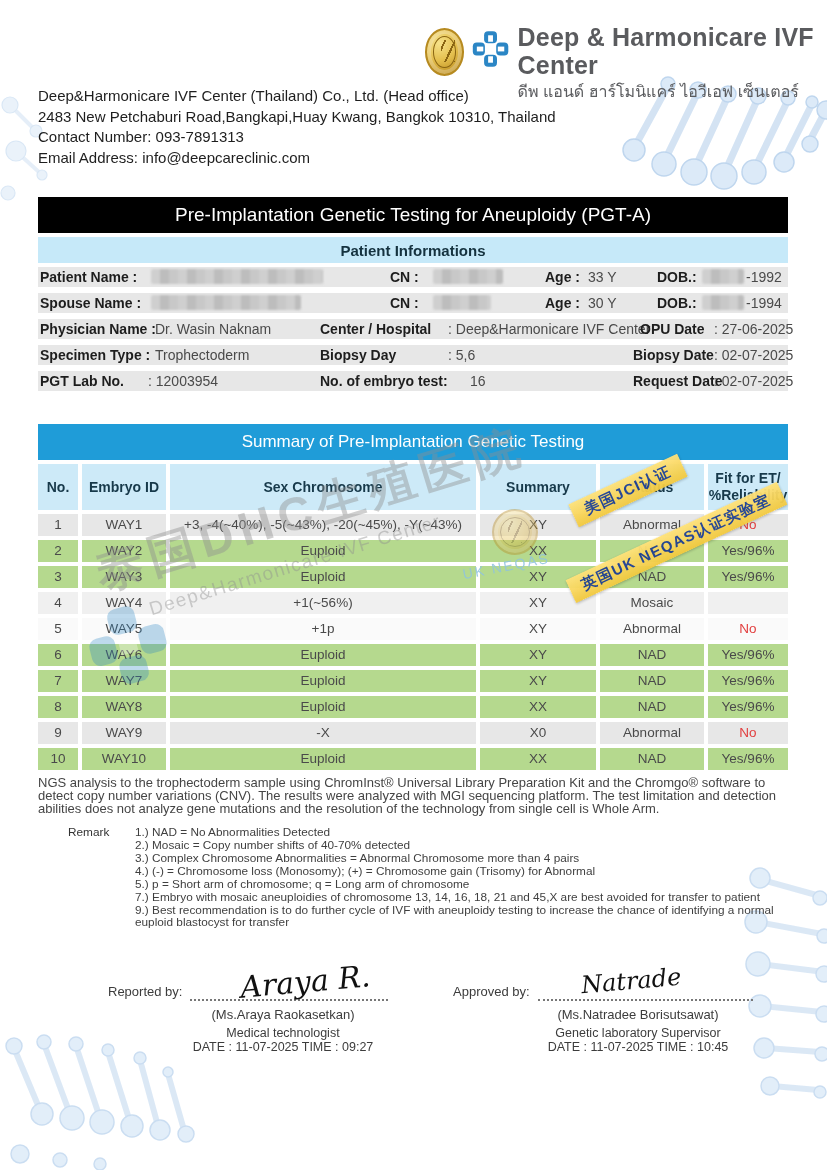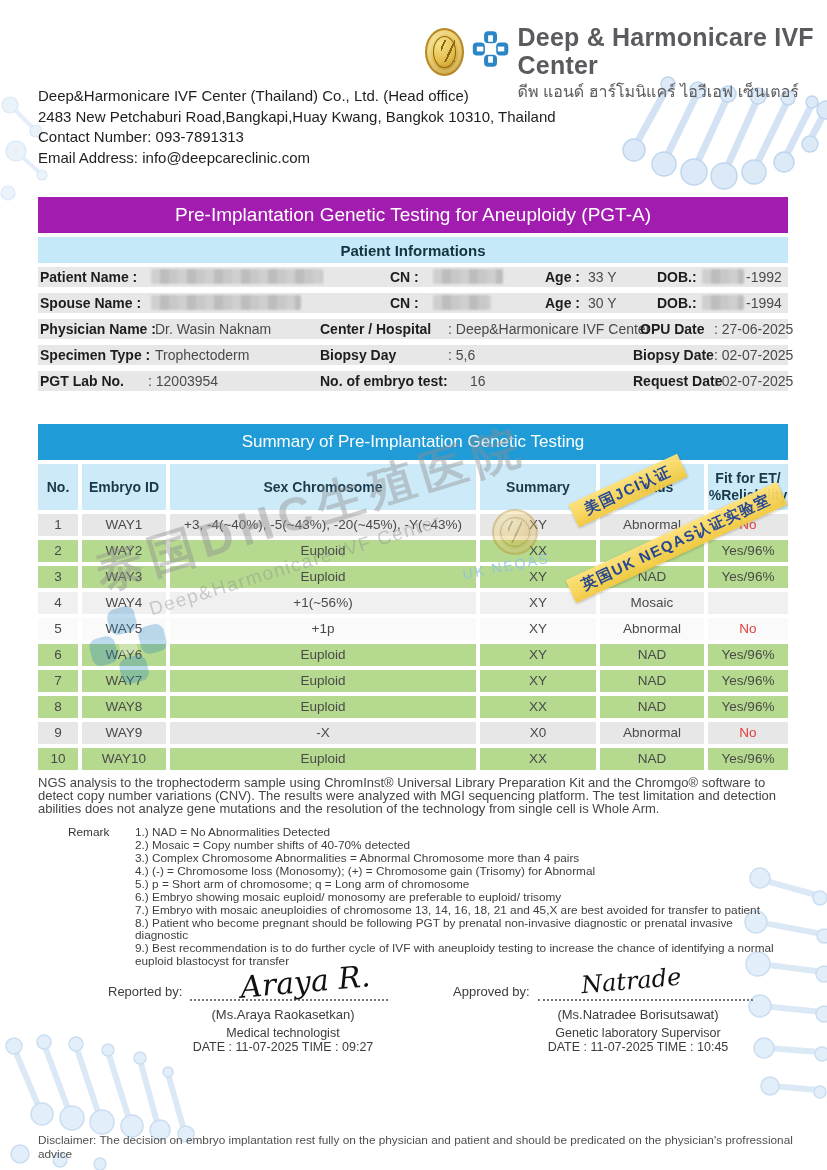--- a/index.html
+++ b/index.html
@@ -21,21 +21,21 @@
   .brand-text{line-height:1.1;}
   .brand-en{font-size:25px;font-weight:700;color:#5a5b5e;letter-spacing:.2px;}
   .brand-th{font-size:16px;color:#5a5b5e;margin-top:4px;}
 
   
   .addr{position:absolute;left:38px;top:86px;font-size:15px;color:#1e1e1e;line-height:19.5px;font-weight:400;}
   .addr div{margin-bottom:1px;}
 
   
   .bar{position:absolute;left:38px;width:750px;display:flex;align-items:center;justify-content:center;}
-  .bar-main{top:197px;height:36px;background:#a21caf;color:#fff;font-size:19px;font-weight:500;}
+  .bar-main{top:197px;height:36px;background:#000000;color:#fff;font-size:19px;font-weight:500;}
   .bar-sub{top:237px;height:26px;background:#c6e9f9;color:#15323f;font-size:15px;font-weight:700;}
   .bar-sum{top:424px;height:36px;background:#1f9cd8;color:#fff;font-size:17px;font-weight:500;}
 
   
   .info{position:absolute;left:38px;top:267px;width:750px;}
   .irow{position:relative;height:20px;background:#e7e7e7;margin-bottom:6px;font-size:14px;}
   .irow span{position:absolute;top:0;line-height:20px;white-space:nowrap;}
   .lb{font-weight:700;color:#1d1d1d;}
   .vl{font-weight:400;color:#4a4a4a;}
   .blur{display:inline-block;height:15px;top:2px!important;border-radius:2px;
@@ -381,23 +381,21 @@
     <div class="ngsnote">NGS analysis to the trophectoderm sample using ChromInst® Universal Library Preparation Kit and the Chromgo® software to detect copy number variations (CNV). The results were analyzed with MGI sequencing platform. The test limitation and detection abilities does not analyze gene mutations and the resolution of the technology from single cell is Whole Arm.</div>
 
     <div class="remark">
       <div class="remark-label">Remark</div>
       <div class="remark-items">
         <div>1.) NAD = No Abnormalities Detected</div>
         <div>2.) Mosaic = Copy number shifts of 40-70% detected</div>
         <div>3.) Complex Chromosome Abnormalities = Abnormal Chromosome more than 4 pairs</div>
         <div>4.) (-) = Chromosome loss (Monosomy); (+) = Chromosome gain (Trisomy) for Abnormal</div>
         <div>5.) p = Short arm of chromosome; q = Long arm of chromosome</div>
-        <div>6.) Embryo showing mosaic euploid/ monosomy are preferable to euploid/ trisomy</div>
         <div>7.) Embryo with mosaic aneuploidies of chromosome 13, 14, 16, 18, 21 and 45,X are best avoided for transfer to patient</div>
-        <div>8.) Patient who become pregnant should be following PGT by prenatal non-invasive diagnostic or prenatal invasive diagnostic</div>
         <div>9.) Best recommendation is to do further cycle of IVF with aneuploidy testing to increase the chance of identifying a normal euploid blastocyst for transfer</div>
       </div>
     </div>
 
     <div class="sigs">
       <div class="sig-block sig-left">
         <div class="sig-row">
           <span class="sig-label">Reported by:</span>
           <span class="sig-line">
             <span class="sig-script">Araya R.</span>
@@ -413,21 +411,20 @@
           <span class="sig-line">
             <span class="sig-script s2">Natrade</span>
           </span>
         </div>
         <div class="sig-name">(Ms.Natradee Borisutsawat)</div>
         <div class="sig-role">Genetic laboratory Supervisor</div>
         <div class="sig-date">DATE : 11-07-2025 TIME : 10:45</div>
       </div>
     </div>
 
-    <div class="disclaimer">Disclaimer: The decision on embryo implantation rest fully on the physician and patient and should be predicated on the physician's profressional advice</div>
   </div>
 
   <div class="layer-wm">
     <div class="wm-dhc">
       <div class="wm-dhc-cn">泰国DHC生殖医院</div>
       <div class="wm-dhc-en">Deep&amp;Harmonicare IVF Center</div>
     </div>
     <svg class="wm-cross" width="80" height="80" viewBox="0 0 46 46">
       <g fill="#2b86c5">
         <rect x="15" y="1" width="16" height="15" rx="5"></rect>

